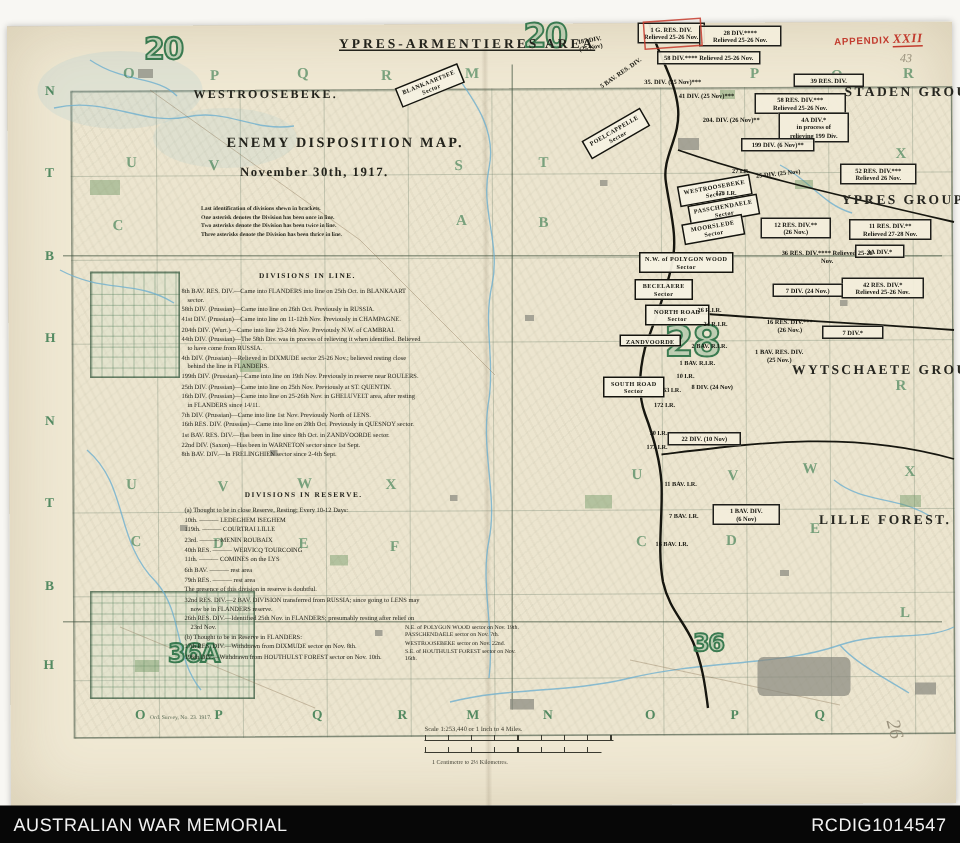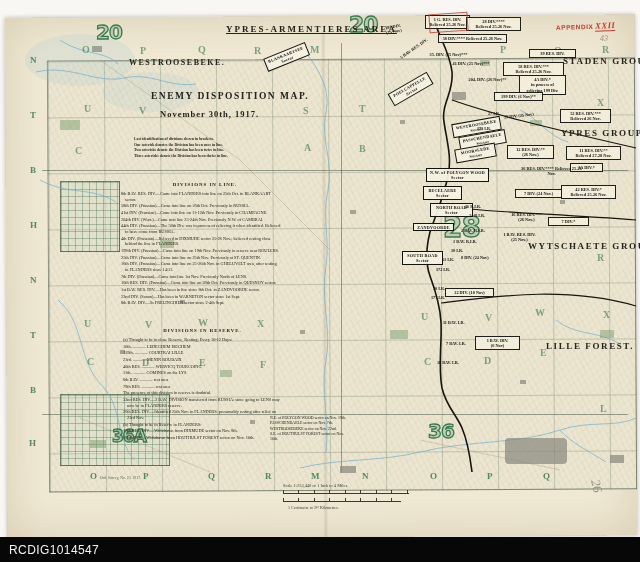--- a/index.html
+++ b/index.html
@@ -210,21 +210,21 @@
       <div class="edge-letter" style="position: absolute; left: 362px; top: 471px;">N</div>
       <div class="edge-letter" style="position: absolute; left: 430px; top: 471px;">O</div>
       <div class="edge-letter" style="position: absolute; left: 487px; top: 471px;">P</div>
       <div class="edge-letter" style="position: absolute; left: 543px; top: 471px;">Q</div>
     </div>
   <div class="layer" id="sheet-nums">
       <div class="sheet-num" style="position: absolute; left: 96px; top: 22px; font-size: 20px;">20</div>
       <div class="sheet-num" style="position: absolute; left: 349px; top: 14px; font-size: 22px;">20</div>
       <div class="sheet-num" style="position: absolute; left: 443px; top: 214px; font-size: 28px;">28</div>
       <div class="sheet-num" style="position: absolute; left: 112px; top: 428px; font-size: 17px;">36A</div>
-      <div class="sheet-num" style="position: absolute; left: 428px; top: 421px; font-size: 20px;">36</div>
+      <div class="sheet-num" style="position: absolute; left: 462px; top: 421px; font-size: 16px;">36</div>
     </div>
   <div class="layer" id="sector-boxes">
       <div class="sector-box" style="position: absolute; left: 264px; top: 50px; width: 40px; transform: rotate(-22deg);">BLANKAARTSEE
 Sector</div>
       <div class="sector-box" style="position: absolute; left: 388px; top: 82px; width: 40px; transform: rotate(-30deg);">POELCAPPELLE
 Sector</div>
       <div class="sector-box" style="position: absolute; left: 452px; top: 120px; width: 44px; transform: rotate(-10deg);">WESTROOSEBEKE
 Sector</div>
       <div class="sector-box" style="position: absolute; left: 459px; top: 133px; width: 42px; transform: rotate(-10deg);">PASSCHENDAELE
 Sector</div>
@@ -368,16 +368,17 @@
   <div class="scale-text" style="left:288px;top:505px;font-size:4px;">1 Centimetre to 2½ Kilometres.</div>
 
   <div id="stamp-appendix">
     <span>APPENDIX</span><span class="num">XXII</span>
   </div>
   <div id="red-box"></div>
   <div class="pencil" style="left:600px;top:34px;">43</div>
   <div class="pencil" id="pencil-26">26</div>
 
   <div id="footer">
+    <span>AUSTRALIAN WAR MEMORIAL</span>
     <span>RCDIG1014547</span>
   </div>
 
 </div>
 
 </body></html>

